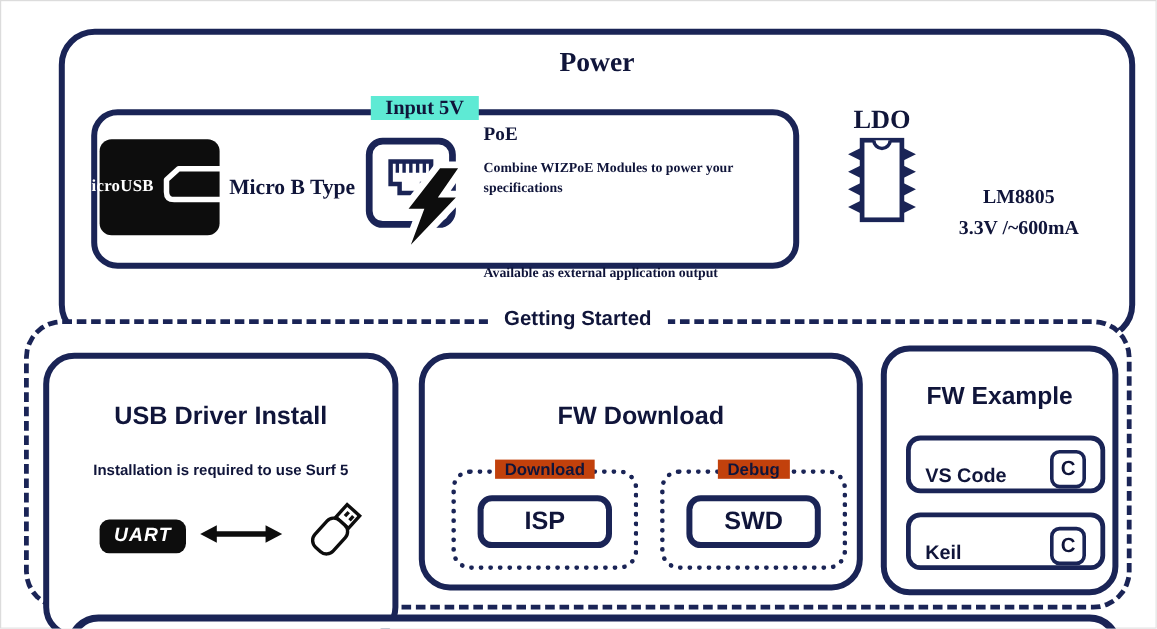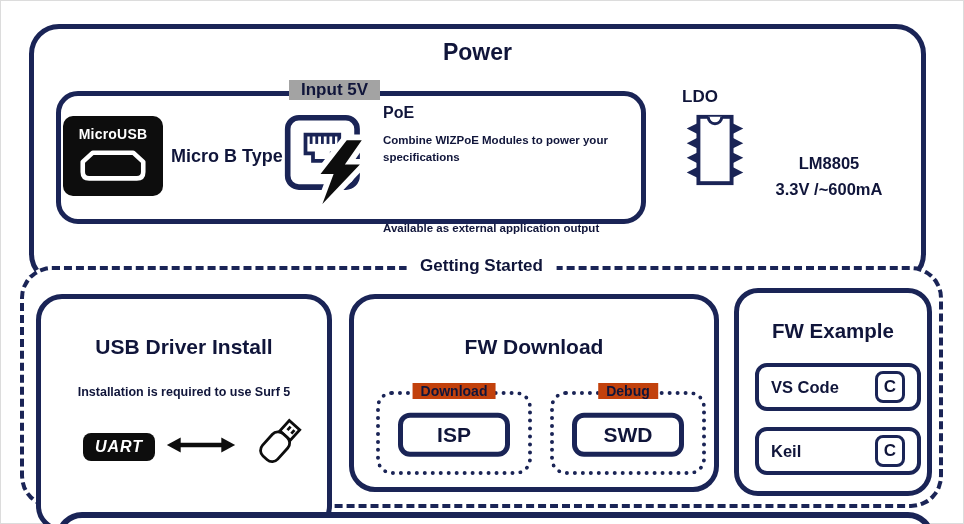--- a/index.html
+++ b/index.html
@@ -9,57 +9,57 @@
   }
   *{box-sizing:border-box;margin:0;padding:0;}
   body{background:#fff;font-family:"Liberation Sans",sans-serif;}
   #stage{
     position:relative;width:964px;height:524px;background:#fff;
     overflow:hidden;color:var(--ink);outline:1px solid #dcdcdc;outline-offset:-1px;
   }
 
   
   .power-box{
-    position:absolute;left:29px;top:24px;width:897px;height:260px;
-    border:5px solid var(--navy);border-radius:30px;background:#fff;
+    position:absolute;left:49px;top:24px;width:897px;height:260px;
+    border:5px solid var(--navy);border-radius:30px;background:#fff;font-family:Liberation Serif, serif;
   }
   .power-title{
     position:absolute;top:10px;left:0;width:100%;text-align:center;
     font-size:23px;font-weight:bold;color:var(--ink);
   }
   .input5v-box{
     position:absolute;left:22px;top:62px;width:590px;height:133px;
     border:5px solid var(--navy);border-radius:22px;background:#fff;
   }
   .input5v-label{
-    position:absolute;top:-16px;left:228px;background:#a3a3a3;padding:0 12px;
+    position:absolute;top:-16px;left:228px;background:#5eead4;padding:0 12px;
     font-size:17px;font-weight:bold;color:var(--ink);white-space:nowrap;
   }
   .musb-badge{
     position:absolute;left:2px;top:20px;width:100px;height:80px;
     background:var(--black);border-radius:10px;
-    display:flex;flex-direction:column;align-items:center;justify-content:center;gap:7px;
+    display:flex;flex-direction:row;align-items:center;justify-content:center;gap:7px;
   }
   .musb-badge-text{color:#fff;font-size:14px;font-weight:bold;letter-spacing:.2px;}
   .micro-b-label{
     position:absolute;left:110px;top:50px;font-size:18px;font-weight:bold;white-space:nowrap;text-align:center;
   }
   .poe-icon-wrap{position:absolute;left:222px;top:12px;width:90px;height:100px;}
   .poe-title{position:absolute;left:322px;top:8px;font-size:16px;font-weight:bold;}
   .poe-desc1{
     position:absolute;left:322px;top:36px;width:248px;
     font-size:11.5px;font-weight:bold;line-height:1.45;
   }
   .poe-desc2{
     position:absolute;left:322px;top:86px;width:262px;
     font-size:11.5px;font-weight:bold;white-space:nowrap;margin-top:40px;
   }
   .ldo-label{
-    position:absolute;left:648px;top:58px;width:66px;text-align:left;
-    font-size:17px;font-weight:bold;
+    position:absolute;left:648px;top:58px;width:66px;text-align:center;
+    font-size:22px;font-weight:bold;
   }
   .ldo-chip{position:absolute;left:648px;top:82px;width:66px;height:78px;}
   .ldo-info{
     position:absolute;left:705px;top:95px;width:180px;text-align:center;
     font-size:16.5px;font-weight:bold;line-height:1.55;margin-top:27px;
   }
 
   
   .gs-box{
     position:absolute;left:20px;top:266px;width:923px;height:242px;
@@ -106,21 +106,21 @@
     width:112px;height:44px;border:5px solid var(--navy);border-radius:12px;
     display:flex;align-items:center;justify-content:center;
     font-size:21px;font-weight:bold;background:#fff;
   }
 
   .fw-ex-box{left:710px;top:18px;width:198px;height:208px;border-radius:24px;}
   .fw-ex-title{top:26px;font-size:20.5px;}
   .fw-ex-row{
     position:absolute;left:16px;width:166px;height:48px;
     border:4px solid var(--navy);border-radius:12px;background:#fff;
-    display:flex;align-items:center;justify-content:space-between;padding:0 12px;
+    display:flex;align-items:flex-end;justify-content:space-between;padding:0 12px;
   }
   .fw-ex-row.r1{top:70px;}
   .fw-ex-row.r2{top:134px;}
   .fw-ex-label{font-size:16.5px;font-weight:bold;}
   .c-badge{
     width:30px;height:32px;border:3.5px solid var(--navy);border-radius:8px;
     display:flex;align-items:center;justify-content:center;
     font-size:17px;font-weight:bold;background:#fff;
   }
 

